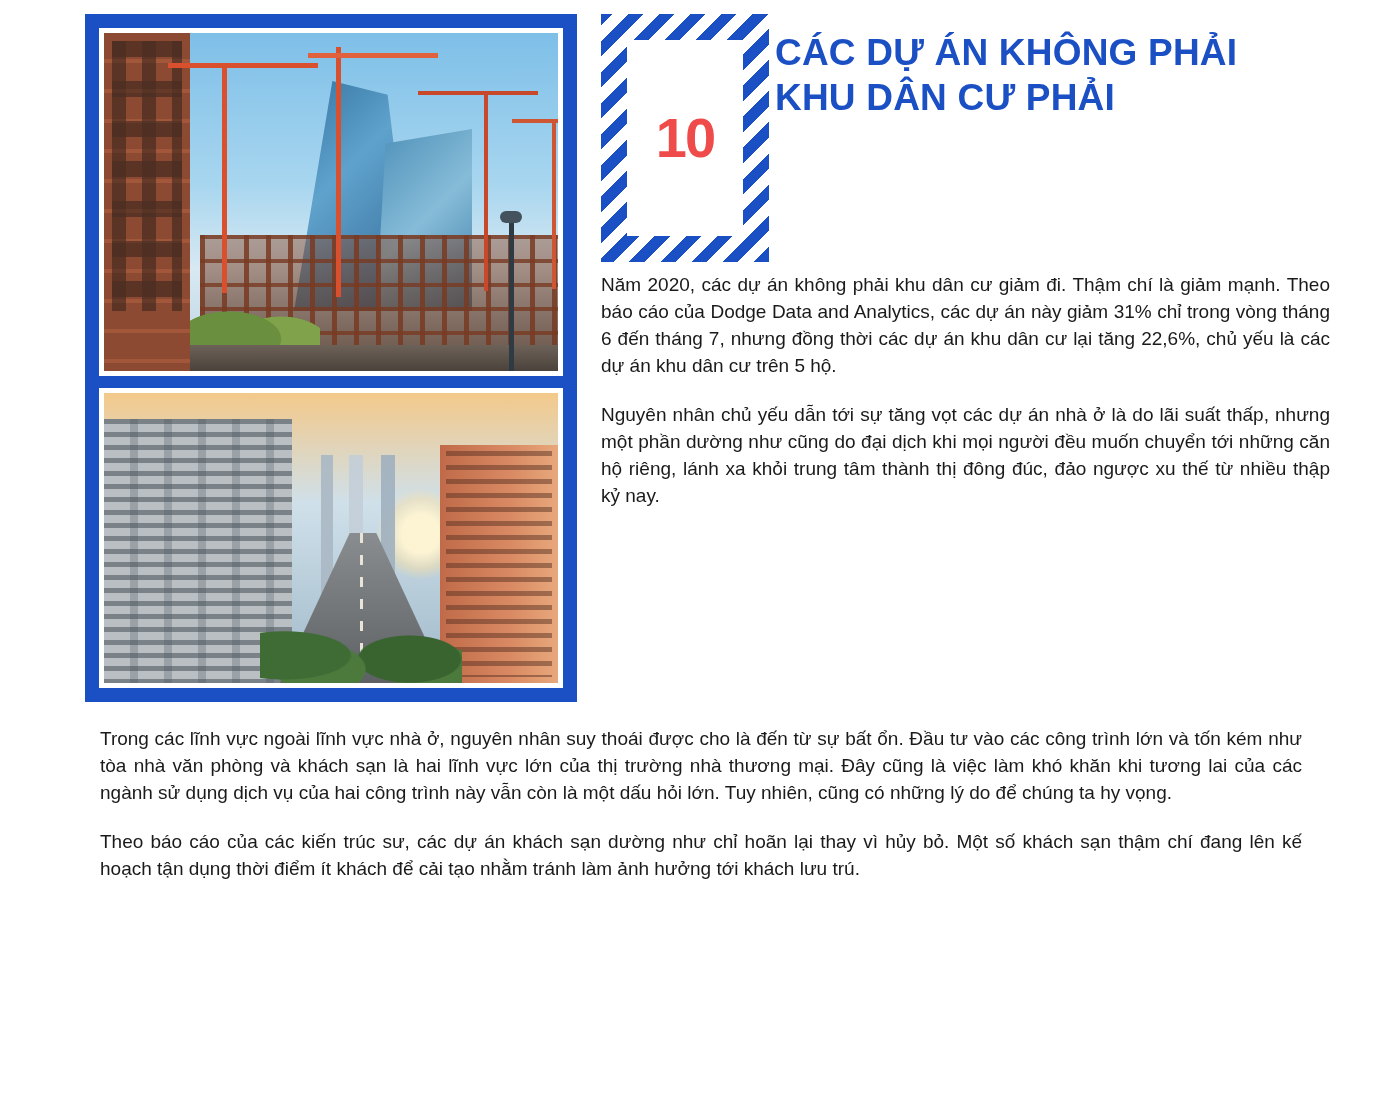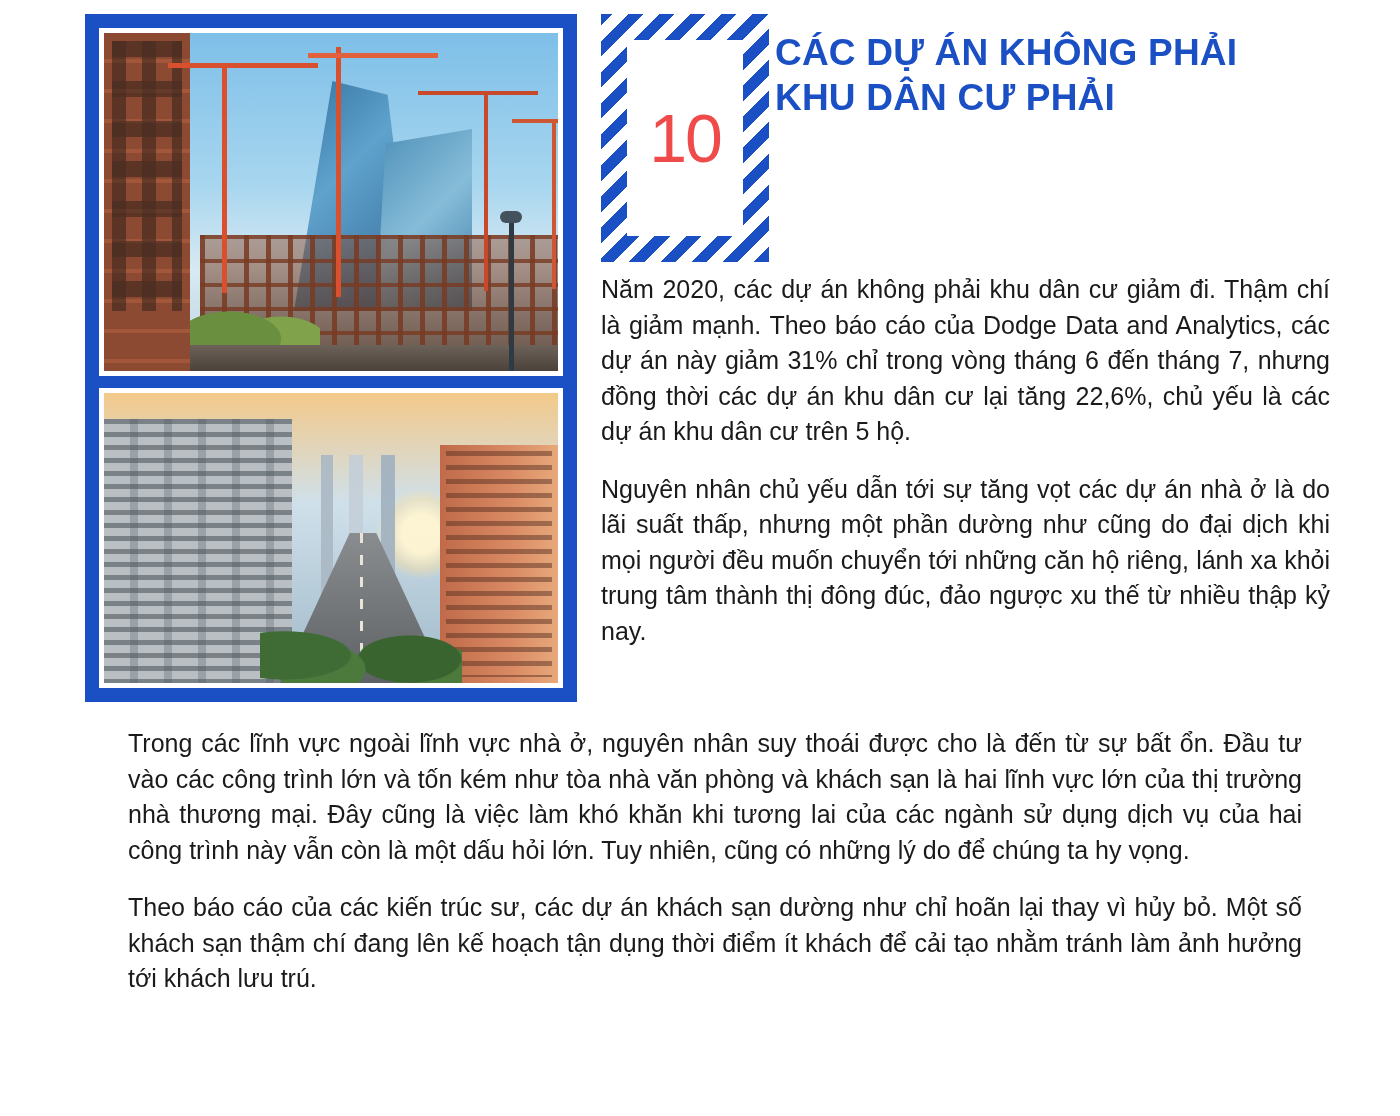--- a/index.html
+++ b/index.html
@@ -203,59 +203,58 @@
   }
   .number-badge .inner {
     position: absolute;
     inset: 26px;
     background: #ffffff;
     display: flex;
     align-items: center;
     justify-content: center;
   }
   .number-badge .num {
-    font-size: 68px;
-    font-weight: 400;
+    font-size: 56px;
+    font-weight: 700;
     color: #ef4b4b;
     letter-spacing: -2px;
     line-height: 1;
   }
 
   .headline {
     flex: 1 1 auto;
     padding-top: 16px;
   }
   .headline h1 {
     margin: 0;
     color: #1b4fc4;
     font-size: 37px;
     line-height: 1.22;
     font-weight: 700;
     text-align: left;
     letter-spacing: .2px;
   }
 
   .body-text {
-    font-size: 25px;
+    font-size: 19px;
     line-height: 1.42;
     text-align: justify;
     color: #1a1a1a;
   }
   .body-text p { margin: 0 0 22px 0; }
   .body-text p:last-child { margin-bottom: 0; }
 
   .lead-para {
     margin-top: 10px;
     text-align: justify;
   }
 
   .bottom-section {
     padding: 24px 98px 0 100px;
     box-sizing: border-box;
-    margin-left: 28px;
   }
 </style>
 </head>
 <body>
 
 <div class="page">
 
   <div class="top-section">
 
     <div class="photo-panel">

